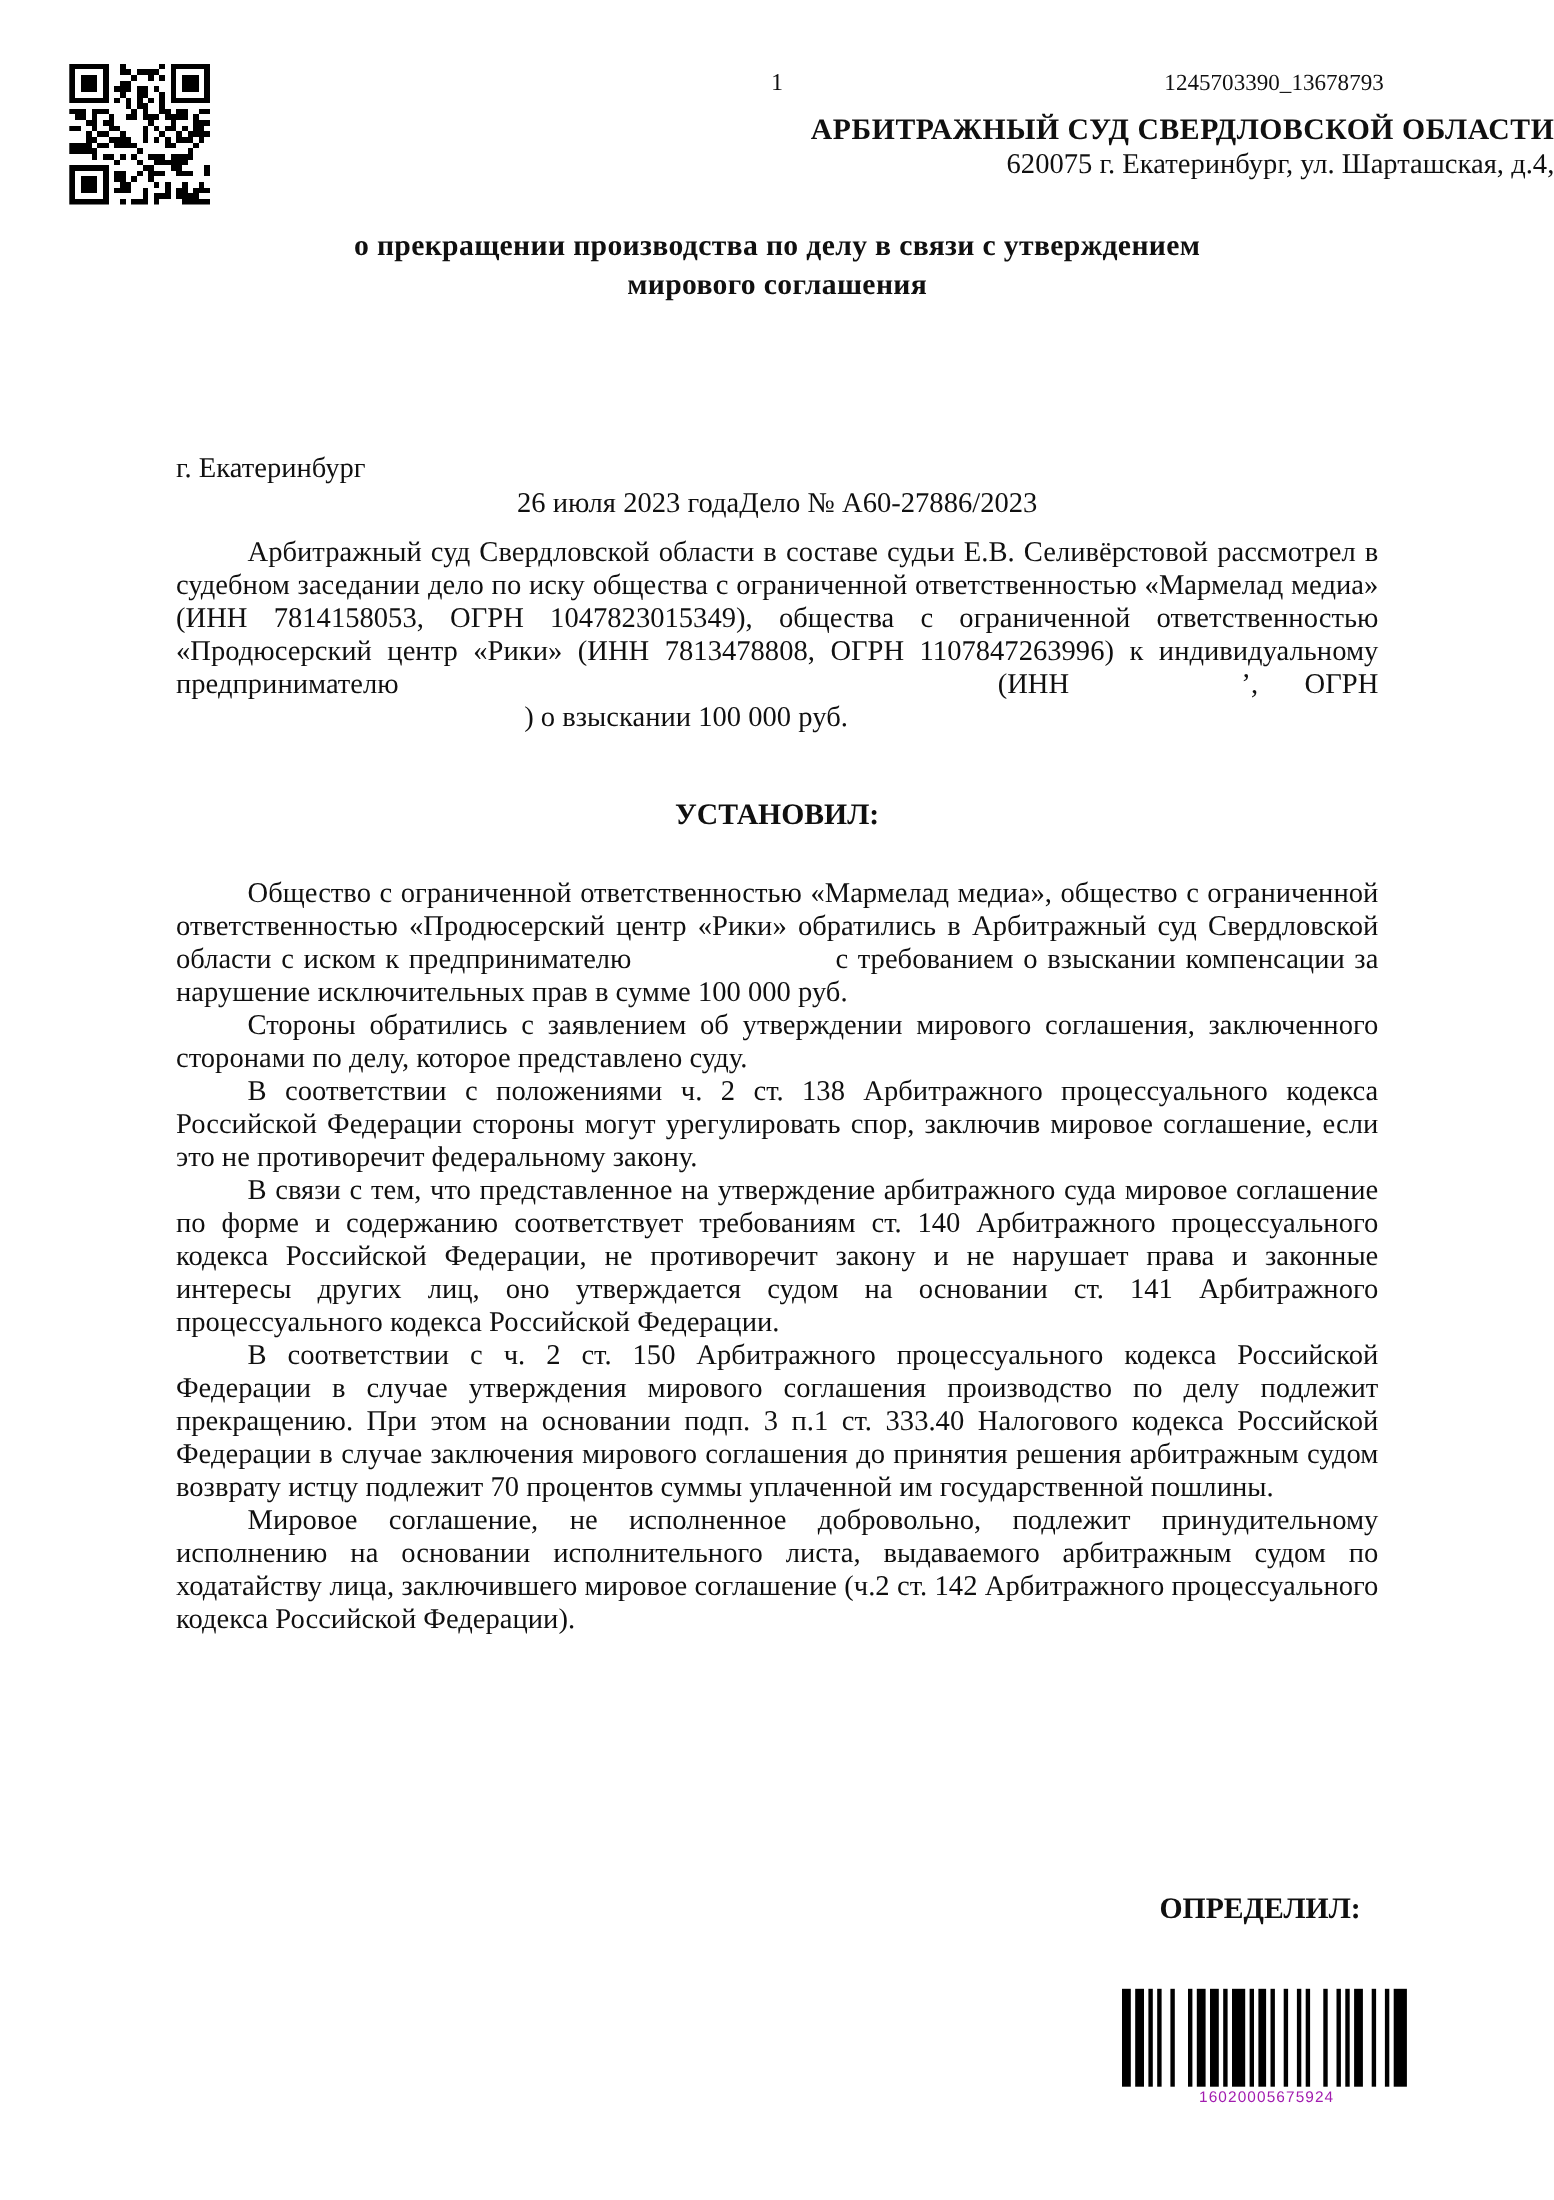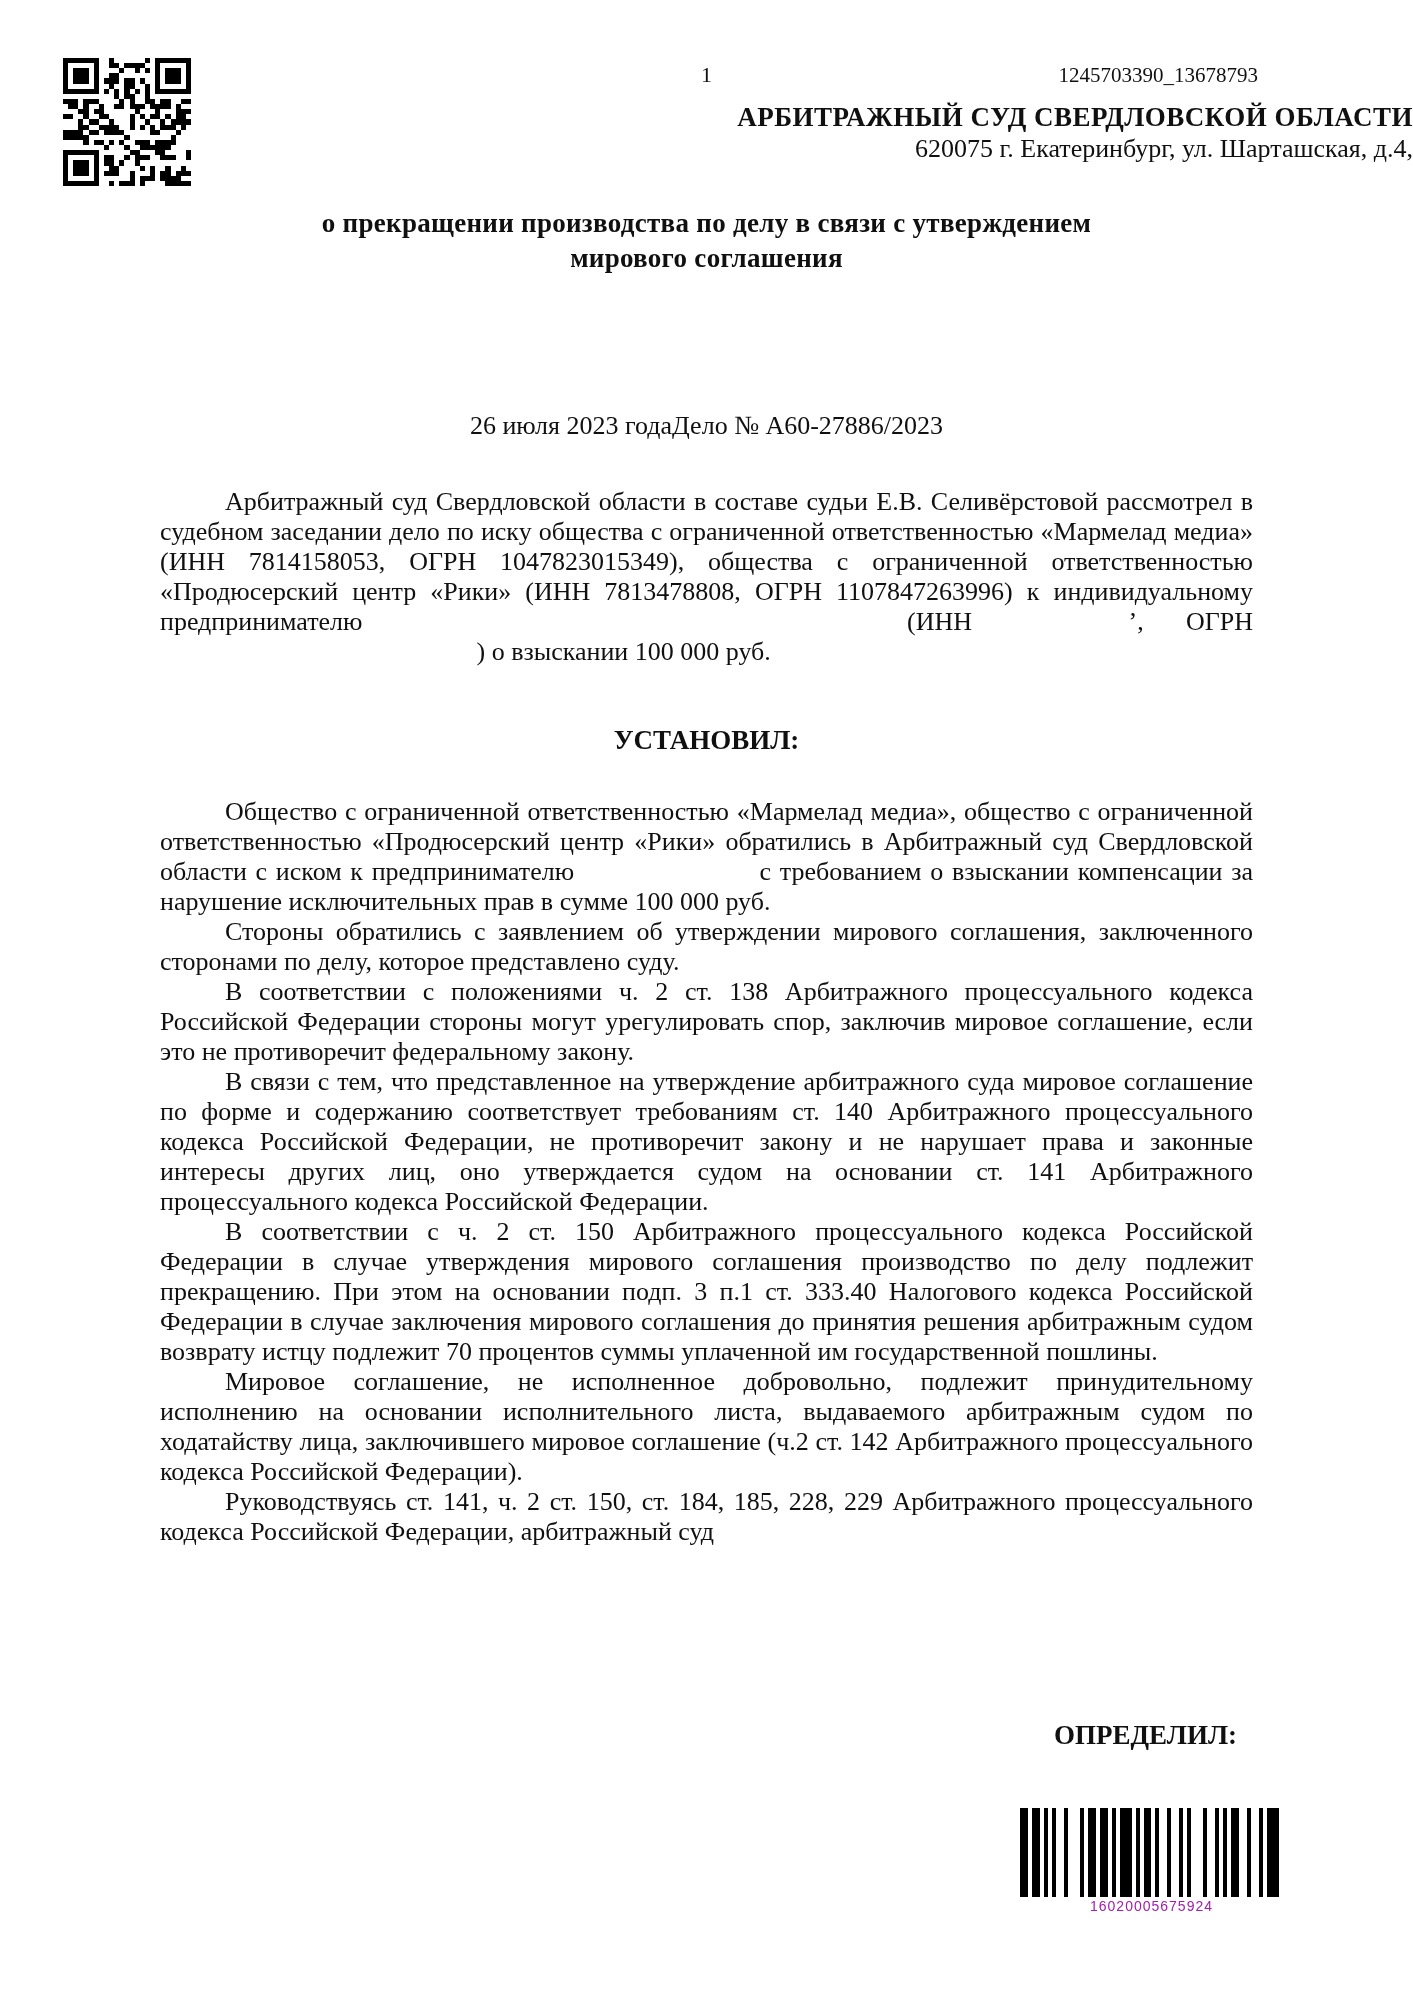--- a/index.html
+++ b/index.html
@@ -291,36 +291,36 @@
     <div class="court-name" data-name="court-name">АРБИТРАЖНЫЙ СУД СВЕРДЛОВСКОЙ ОБЛАСТИ</div>
     <div data-name="court-address">620075 г. Екатеринбург, ул. Шарташская, д.4,</div>
   </div>
 
   <div class="doc-title" data-name="document-title">
     <div data-name="title-subject-line-1">о прекращении производства по делу в связи с утверждением</div>
     <div data-name="title-subject-line-2">мирового соглашения</div>
   </div>
 
   <div class="meta" data-name="case-meta">
+    <div data-name="city">г. Екатеринбург</div>
     <div class="meta-row">
       <span data-name="decision-date">26 июля 2023 года</span>
       <span data-name="case-number">Дело № А60-27886/2023</span>
     </div>
   </div>
 
   <div class="body-text" id="body-text" data-name="body-text">
       <p data-name="para-court-composition"><span data-name="para-court-composition-text">Арбитражный суд Свердловской области в составе судьи Е.В. Селивёрстовой рассмотрел в судебном заседании дело по иску общества с ограниченной ответственностью «Мармелад медиа» (ИНН 7814158053, ОГРН 1047823015349), общества с ограниченной ответственностью «Продюсерский центр «Рики» (ИНН 7813478808, ОГРН 1107847263996) к индивидуальному предпринимателю</span> <span class="gap" data-name="redaction-gap" style="width: 460px;"></span> <span data-name="para-court-composition-text">(ИНН</span> <span class="gap" data-name="redaction-gap" style="width: 72px;"></span> <span data-name="para-court-composition-text">’,</span> <span data-name="para-court-composition-text">ОГРН</span> <span class="gap" data-name="redaction-gap" style="width: 310px;"></span> <span data-name="para-court-composition-text">) о взыскании 100 000 руб.</span> </p>
       <div class="heading" data-name="heading-ustanovil">УСТАНОВИЛ:</div>
       <p data-name="para-claim"><span data-name="para-claim-text">Общество с ограниченной ответственностью «Мармелад медиа», общество с ограниченной ответственностью «Продюсерский центр «Рики» обратились в Арбитражный суд Свердловской области с иском к предпринимателю</span> <span class="gap" data-name="redaction-gap" style="width: 168px;"></span> <span data-name="para-claim-text">с требованием о взыскании компенсации за нарушение исключительных прав в сумме 100 000 руб.</span> </p>
       <p data-name="para-settlement-motion"><span data-name="para-settlement-motion-text">Стороны обратились с заявлением об утверждении мирового соглашения, заключенного сторонами по делу, которое представлено суду.</span> </p>
       <p data-name="para-article-138"><span data-name="para-article-138-text">В соответствии с положениями ч. 2 ст. 138 Арбитражного процессуального кодекса Российской Федерации стороны могут урегулировать спор, заключив мировое соглашение, если это не противоречит федеральному закону.</span> </p>
       <p data-name="para-articles-140-141"><span data-name="para-articles-140-141-text">В связи с тем, что представленное на утверждение арбитражного суда мировое соглашение по форме и содержанию соответствует требованиям ст. 140 Арбитражного процессуального кодекса Российской Федерации, не противоречит закону и не нарушает права и законные интересы других лиц, оно утверждается судом на основании ст. 141 Арбитражного процессуального кодекса Российской Федерации.</span> </p>
       <p data-name="para-articles-150-33340"><span data-name="para-articles-150-33340-text">В соответствии с ч. 2 ст. 150 Арбитражного процессуального кодекса Российской Федерации в случае утверждения мирового соглашения производство по делу подлежит прекращению. При этом на основании подп. 3 п.1 ст. 333.40 Налогового кодекса Российской Федерации в случае заключения мирового соглашения до принятия решения арбитражным судом возврату истцу подлежит 70 процентов суммы уплаченной им государственной пошлины.</span> </p>
       <p data-name="para-article-142"><span data-name="para-article-142-text">Мировое соглашение, не исполненное добровольно, подлежит принудительному исполнению на основании исполнительного листа, выдаваемого арбитражным судом по ходатайству лица, заключившего мировое соглашение (ч.2 ст. 142 Арбитражного процессуального кодекса Российской Федерации).</span> </p>
-      <p data-name="para-guided-by"><span data-name="para-guided-by-text">Руководствуясь ст. 141, ч. 2 ст. 150, ст. 184, 185, 228, 229 Арбитражного процессуального кодекса Российской Федерации, арбитражный суд</span> </p>
     </div>
 
   <div class="opredelil" data-name="heading-opredelil">ОПРЕДЕЛИЛ:</div>
 
   <div class="barcode" data-name="barcode">
     <div class="bars" id="bars" data-name="barcode-bars-icon">
         <div class="bar" data-name="barcode-bar" style="width: 7.9697px;"></div>
         <div data-name="barcode-space" style="width: 3.98485px;"></div>
         <div class="bar" data-name="barcode-bar" style="width: 7.9697px;"></div>
         <div data-name="barcode-space" style="width: 3.98485px;"></div>

